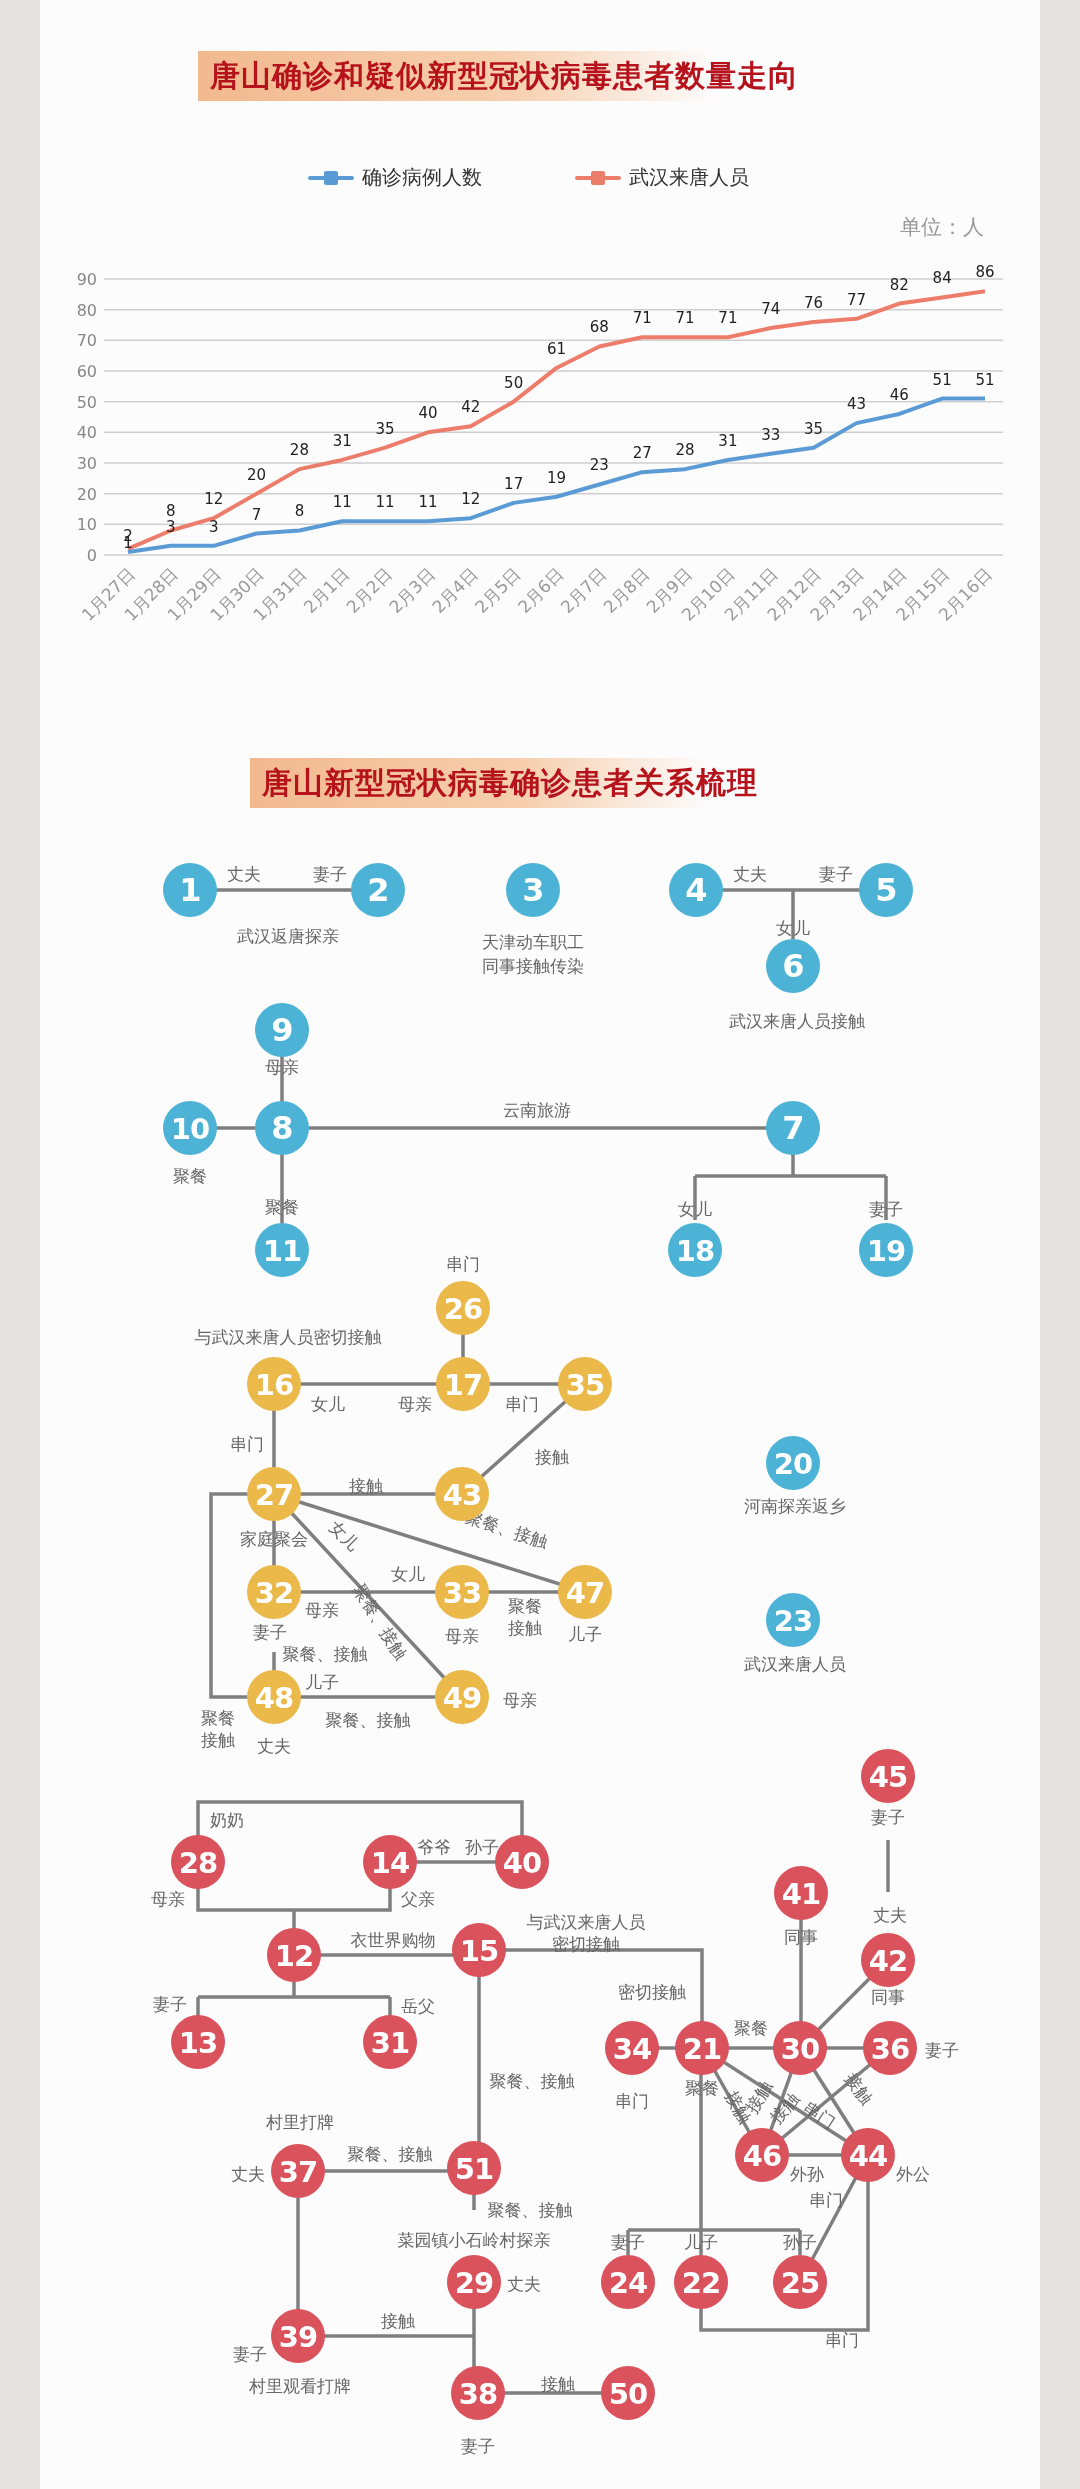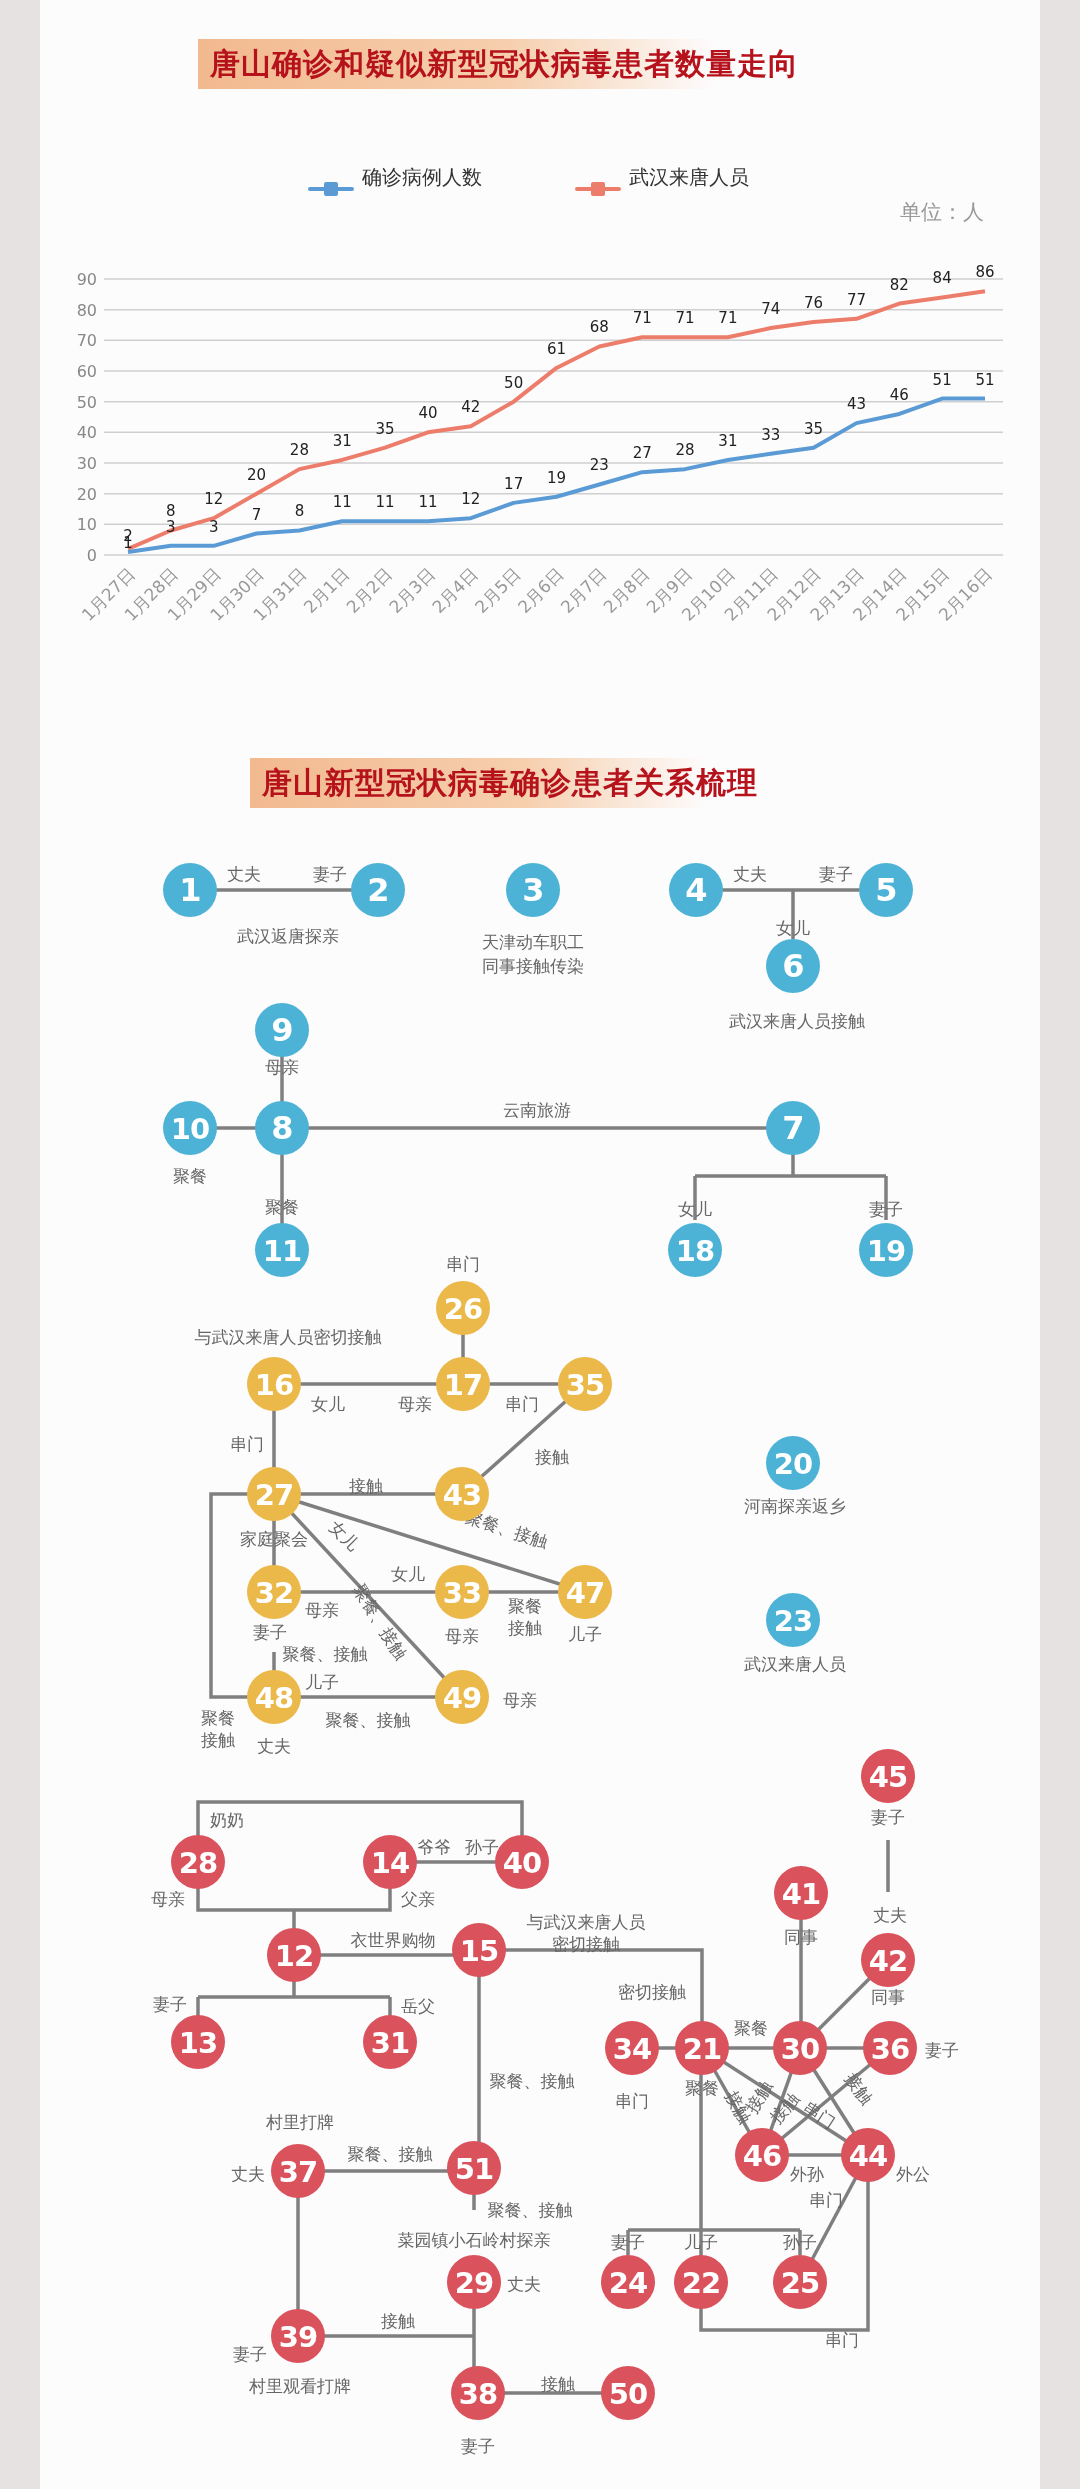--- a/index.html
+++ b/index.html
@@ -1,27 +1,27 @@
 <!DOCTYPE html>
 <html><head>
 <meta charset="utf-8">
 <style>
   html,body{margin:0;padding:0;}
   body{width:1080px;height:2489px;background:#e6e2e1;font-family:"DejaVu Sans","Liberation Sans",sans-serif;position:relative;overflow:hidden;}
   .page{position:absolute;left:40px;top:0;width:1000px;height:2489px;background:#fdfcfd;}
   .title-banner{position:absolute;height:50px;line-height:50px;font-weight:bold;font-size:30px;color:#b5121b;padding-left:12px;
     background:linear-gradient(90deg,#f2b98f 0%,#f6cfae 45%,rgba(253,252,253,0) 75%);letter-spacing:1px;white-space:nowrap;}
-  #t1{left:198px;top:39px;width:680px;}
+  #t1{left:198px;top:51px;width:680px;}
   #t2{left:250px;top:718px;width:600px;margin-top:40px;}
-  .legend{position:absolute;top:164px;font-size:20px;color:#333;display:flex;align-items:flex-end;}
+  .legend{position:absolute;top:164px;font-size:20px;color:#333;display:flex;align-items:center;}
   .legend .sw{width:46px;height:4px;border-radius:2px;margin-right:8px;position:relative;}
   .legend .sw::after{content:"";position:absolute;left:16px;top:-5px;width:14px;height:14px;border-radius:2px;background:inherit;}
   #lg1{left:308px;}
   #lg2{left:575px;}
-  .unit{position:absolute;left:900px;top:198px;font-size:21px;color:#999;}
+  .unit{position:absolute;left:900px;top:213px;font-size:21px;color:#999;}
   svg text{font-family:"DejaVu Sans","Liberation Sans",sans-serif;}
   #chart,#diagram{position:absolute;left:0;top:0;}
 </style>
 </head>
 <body>
 
 <div class="page"></div>
 
 <div class="title-banner" id="t1">唐山确诊和疑似新型冠状病毒患者数量走向</div>
 

